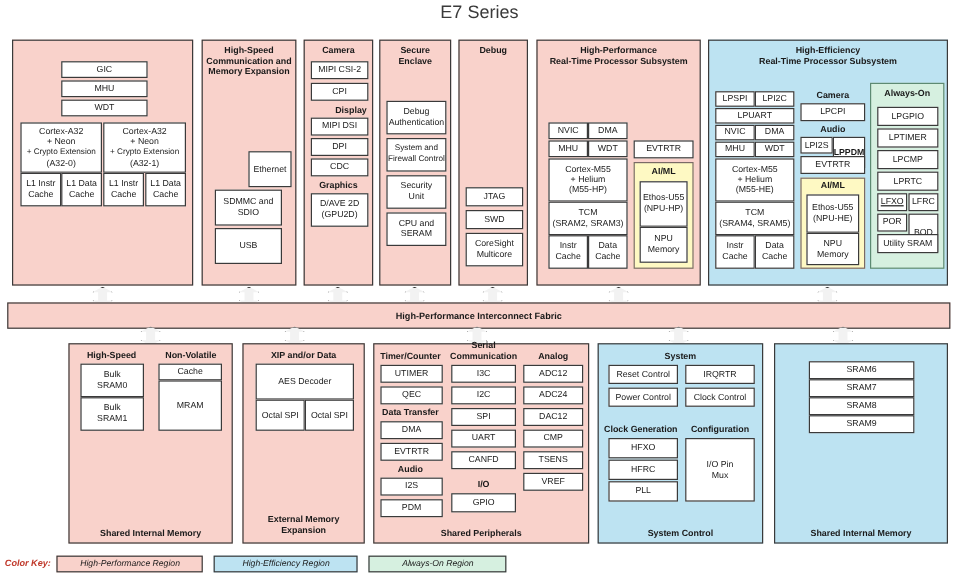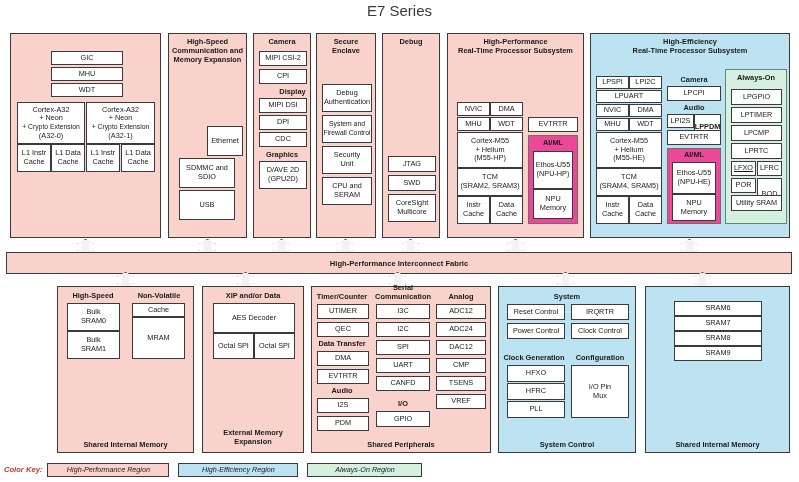--- a/index.html
+++ b/index.html
@@ -47,21 +47,21 @@
     flex-direction:column;
     position:absolute;
   }
   .grouphdr {
     position:absolute; text-align:center;
     font-weight:bold; font-size:7.4px; line-height:9px; width:100%;
   }
   .subregion {
     position:absolute;
     border:1.3px solid #7a6a66;
-    background:#ec4899;
+    background:#fef9c3;
   }
   .subregion.green { background:#d6f0e0; border-color:#5d8a72; }
 
   
   #fabric {
     position:absolute; left:6px; top:252px; width:786px; height:22px;
     border:1.3px solid #3a3a3a; background:#f9d2cb;
     display:flex; align-items:center; justify-content:center;
     font-weight:bold; font-size:7.6px;
   }

